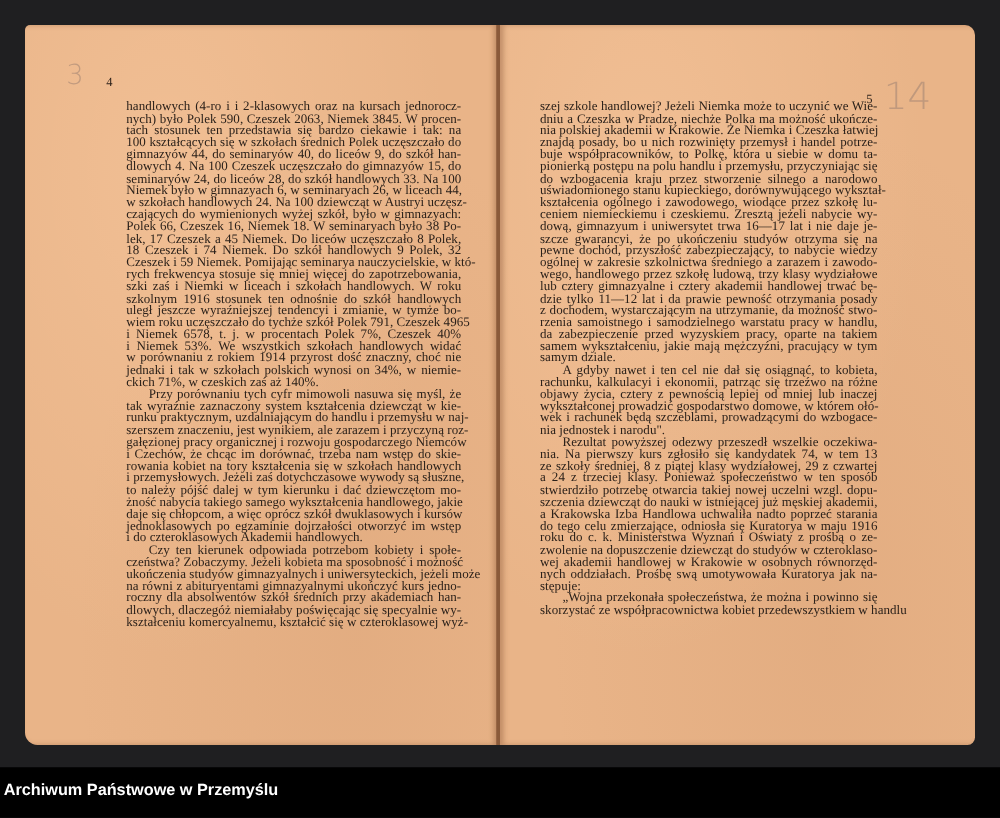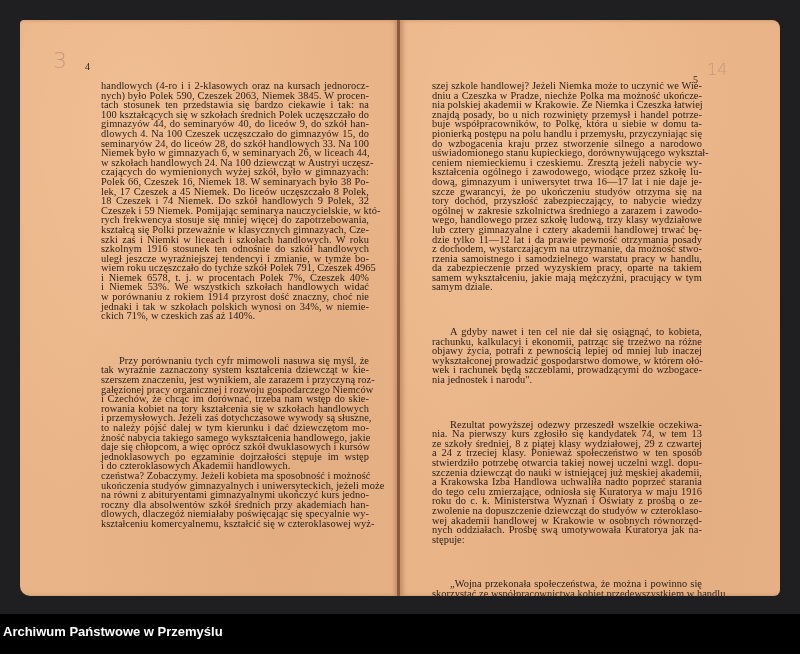--- a/index.html
+++ b/index.html
@@ -40,34 +40,34 @@
     .page-number {
       position: absolute; font-size: 10px; color: #2a1f18;
     }
     .page.left .page-number { left: 65px; top: 41px; }
     .page.right .page-number { left: 293px; top: 54px; }
     .pencil-mark {
       position: absolute; color: #b08e78; font-family: "DejaVu Sans", sans-serif;
       font-size: 22px; font-weight: 300; opacity: 0.7;
     }
     .page.left .pencil-mark { left: 33px; top: 28px; }
-    .page.right .pencil-mark { left: 307px; top: 40px; font-size: 16px; }
+    .page.right .pencil-mark { left: 307px; top: 40px; font-size: 30px; }
     .text-block {
       position: absolute;
       color: #2b211a;
       font-size: 10.4px;
       line-height: 9.6px;
       text-align: justify;
       letter-spacing: 0.05px;
     }
     .page.left .text-block { left: 81px; top: 61px; width: 268px; }
     .page.right .text-block { left: 32px; top: 61px; width: 270px; }
     .line { display: block; white-space: nowrap; text-align-last: justify; text-align: justify; height: 9.6px; overflow: visible; }
     .line.last { text-align-last: left; }
-    .line.indent { padding-left: 18px; margin-top: 35px; }
+    .line.indent { padding-left: 18px; }
     .footer {
       position: absolute; left: 0; top: 614px; width: 800px; height: 52px;
       background: #000;
     }
     .footer-title {
       position: absolute; left: 3px; top: 10px;
       color: #ffffff;
       font-family: "Liberation Sans", "DejaVu Sans", sans-serif;
       font-weight: bold; font-size: 13px;
     }
@@ -89,42 +89,43 @@
           <span class="line">dlowych 4. Na 100 Czeszek uczęszczało do gimnazyów 15, do</span>
           <span class="line">seminaryów 24, do liceów 28, do szkół handlowych 33. Na 100</span>
           <span class="line">Niemek było w gimnazyach 6, w seminaryach 26, w liceach 44,</span>
           <span class="line">w szkołach handlowych 24. Na 100 dziewcząt w Austryi uczęsz-</span>
           <span class="line">czających do wymienionych wyżej szkół, było w gimnazyach:</span>
           <span class="line">Polek 66, Czeszek 16, Niemek 18. W seminaryach było 38 Po-</span>
           <span class="line">lek, 17 Czeszek a 45 Niemek. Do liceów uczęszczało 8 Polek,</span>
           <span class="line">18 Czeszek i 74 Niemek. Do szkół handlowych 9 Polek, 32</span>
           <span class="line">Czeszek i 59 Niemek. Pomijając seminarya nauczycielskie, w któ-</span>
           <span class="line">rych frekwencya stosuje się mniej więcej do zapotrzebowania,</span>
-          <span class="line">kształcą się Polki przeważnie w klasycznych gimnazyach, Cze-</span>
           <span class="line">szki zaś i Niemki w liceach i szkołach handlowych. W roku</span>
           <span class="line">szkolnym 1916 stosunek ten odnośnie do szkół handlowych</span>
           <span class="line">uległ jeszcze wyraźniejszej tendencyi i zmianie, w tymże bo-</span>
           <span class="line">wiem roku uczęszczało do tychże szkół Polek 791, Czeszek 4965</span>
           <span class="line">i Niemek 6578, t. j. w procentach Polek 7%, Czeszek 40%</span>
           <span class="line">i Niemek 53%. We wszystkich szkołach handlowych widać</span>
           <span class="line">w porównaniu z rokiem 1914 przyrost dość znaczny, choć nie</span>
           <span class="line">jednaki i tak w szkołach polskich wynosi on 34%, w niemie-</span>
           <span class="line last">ckich 71%, w czeskich zaś aż 140%.</span>
           <span class="line indent">Przy porównaniu tych cyfr mimowoli nasuwa się myśl, że</span>
           <span class="line">tak wyraźnie zaznaczony system kształcenia dziewcząt w kie-</span>
+          <span class="line">runku praktycznym, uzdalniającym do handlu i przemysłu w naj-</span>
           <span class="line">szerszem znaczeniu, jest wynikiem, ale zarazem i przyczyną roz-</span>
           <span class="line">gałęzionej pracy organicznej i rozwoju gospodarczego Niemców</span>
           <span class="line">i Czechów, że chcąc im dorównać, trzeba nam wstęp do skie-</span>
           <span class="line">rowania kobiet na tory kształcenia się w szkołach handlowych</span>
           <span class="line">i przemysłowych. Jeżeli zaś dotychczasowe wywody są słuszne,</span>
           <span class="line">to należy pójść dalej w tym kierunku i dać dziewczętom mo-</span>
           <span class="line">żność nabycia takiego samego wykształcenia handlowego, jakie</span>
           <span class="line">daje się chłopcom, a więc oprócz szkół dwuklasowych i kursów</span>
-          <span class="line">jednoklasowych po egzaminie dojrzałości stępuje im wstęp</span>
+          <span class="line">jednoklasowych po egzaminie dojrzałości otworzyć im wstęp</span>
           <span class="line last">i do czteroklasowych Akademii handlowych.</span>
+          <span class="line indent">Czy ten kierunek odpowiada potrzebom kobiety i społe-</span>
           <span class="line">czeństwa? Zobaczymy. Jeżeli kobieta ma sposobność i możność</span>
           <span class="line">ukończenia studyów gimnazyalnych i uniwersyteckich, jeżeli może</span>
           <span class="line">na równi z abituryentami gimnazyalnymi ukończyć kurs jedno-</span>
           <span class="line">roczny dla absolwentów szkół średnich przy akademiach han-</span>
           <span class="line">dlowych, dlaczegóż niemiałaby poświęcając się specyalnie wy-</span>
           <span class="line">kształceniu komercyalnemu, kształcić się w czteroklasowej wyż-</span>
         </div>
     </div>
     <div class="gutter"></div>
     <div class="page right">
@@ -132,37 +133,37 @@
       <span class="page-number">5</span>
       <div class="text-block" id="right-text">
           <span class="line">szej szkole handlowej? Jeżeli Niemka może to uczynić we Wie-</span>
           <span class="line">dniu a Czeszka w Pradze, niechże Polka ma możność ukończe-</span>
           <span class="line">nia polskiej akademii w Krakowie. Że Niemka i Czeszka łatwiej</span>
           <span class="line">znajdą posady, bo u nich rozwinięty przemysł i handel potrze-</span>
           <span class="line">buje współpracowników, to Polkę, która u siebie w domu ta-</span>
           <span class="line">pionierką postępu na polu handlu i przemysłu, przyczyniając się</span>
           <span class="line">do wzbogacenia kraju przez stworzenie silnego a narodowo</span>
           <span class="line">uświadomionego stanu kupieckiego, dorównywującego wykształ-</span>
+          <span class="line">kształcenia ogólnego i zawodowego, wiodące przez szkołę lu-</span>
           <span class="line">ceniem niemieckiemu i czeskiemu. Zresztą jeżeli nabycie wy-</span>
-          <span class="line">kształcenia ogólnego i zawodowego, wiodące przez szkołę lu-</span>
           <span class="line">dową, gimnazyum i uniwersytet trwa 16—17 lat i nie daje je-</span>
           <span class="line">szcze gwarancyi, że po ukończeniu studyów otrzyma się na</span>
-          <span class="line">tory dochód, przyszłość zabezpieczający, to nabycie wiedzy</span>
+          <span class="line">pewne dochód, przyszłość zabezpieczający, to nabycie wiedzy</span>
           <span class="line">ogólnej w zakresie szkolnictwa średniego a zarazem i zawodo-</span>
           <span class="line">wego, handlowego przez szkołę ludową, trzy klasy wydziałowe</span>
           <span class="line">lub cztery gimnazyalne i cztery akademii handlowej trwać bę-</span>
           <span class="line">dzie tylko 11—12 lat i da prawie pewność otrzymania posady</span>
           <span class="line">z dochodem, wystarczającym na utrzymanie, da możność stwo-</span>
           <span class="line">rzenia samoistnego i samodzielnego warstatu pracy w handlu,</span>
           <span class="line">da zabezpieczenie przed wyzyskiem pracy, oparte na takiem</span>
           <span class="line">samem wykształceniu, jakie mają mężczyźni, pracujący w tym</span>
           <span class="line last">samym dziale.</span>
           <span class="line indent">A gdyby nawet i ten cel nie dał się osiągnąć, to kobieta,</span>
           <span class="line">rachunku, kalkulacyi i ekonomii, patrząc się trzeźwo na różne</span>
-          <span class="line">objawy życia, potrafi z pewnością lepiej od mniej lub inaczej</span>
+          <span class="line">objawy życia, cztery z pewnością lepiej od mniej lub inaczej</span>
           <span class="line">wykształconej prowadzić gospodarstwo domowe, w którem ołó-</span>
           <span class="line">wek i rachunek będą szczeblami, prowadzącymi do wzbogace-</span>
           <span class="line last">nia jednostek i narodu".</span>
           <span class="line indent">Rezultat powyższej odezwy przeszedł wszelkie oczekiwa-</span>
           <span class="line">nia. Na pierwszy kurs zgłosiło się kandydatek 74, w tem 13</span>
           <span class="line">ze szkoły średniej, 8 z piątej klasy wydziałowej, 29 z czwartej</span>
           <span class="line">a 24 z trzeciej klasy. Ponieważ społeczeństwo w ten sposób</span>
           <span class="line">stwierdziło potrzebę otwarcia takiej nowej uczelni wzgl. dopu-</span>
           <span class="line">szczenia dziewcząt do nauki w istniejącej już męskiej akademii,</span>
           <span class="line">a Krakowska Izba Handlowa uchwaliła nadto poprzeć starania</span>

